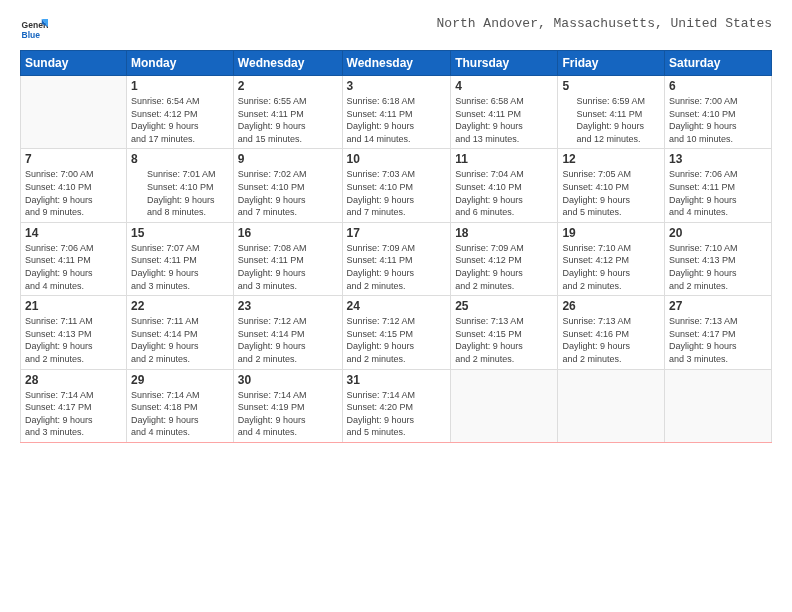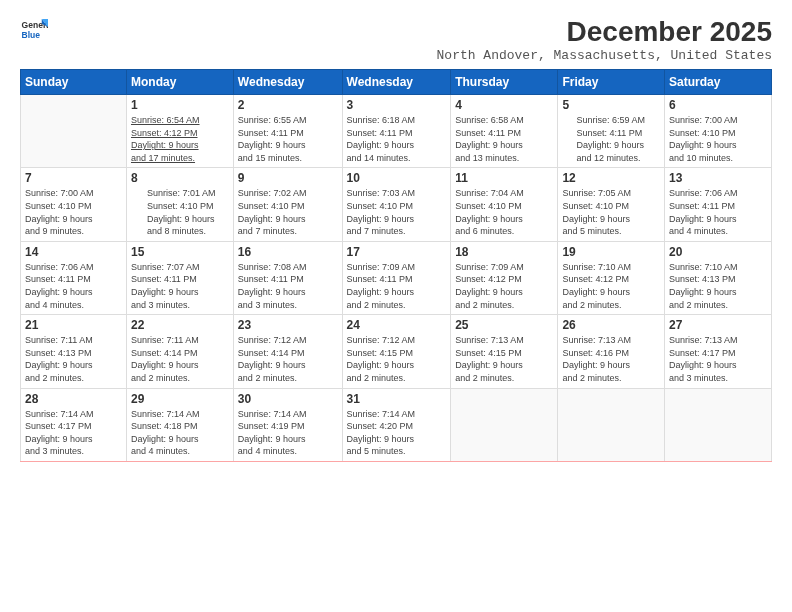--- a/index.html
+++ b/index.html
@@ -94,21 +94,20 @@
   <div class="header">
     <div class="logo">
       <svg class="logo-icon" viewBox="0 0 36 36">
         <text x="2" y="16" font-size="11" font-weight="bold" fill="#333" font-family="Arial">General</text>
         <text x="2" y="28" font-size="11" font-weight="bold" fill="#1565c0" font-family="Arial">Blue</text>
         <polygon points="28,4 36,14 28,10" fill="#1565c0"></polygon>
         <polygon points="28,4 36,14 36,4" fill="#42a5f5"></polygon>
       </svg>
     </div>
     <div class="title-block">
-      <div class="month-title">December 2025</div>
       <div class="location">North Andover, Massachusetts, United States</div>
     </div>
   </div>
 
   <table class="calendar">
     <thead>
       <tr>
         <th>Sunday</th>
         <th>Monday</th>
         <th>Wednesday</th>
@@ -116,21 +115,21 @@
         <th>Thursday</th>
         <th>Friday</th>
         <th>Saturday</th>
       </tr>
     </thead>
     <tbody id="calendar-body">
     <tr>
           <td class="empty"></td>
           <td>
             <div class="day-num">1</div>
-            <div class="day-info" style="white-space: pre-line; text-decoration: underline;">Sunrise: 6:54 AM
+            <div class="day-info" style="white-space: pre-line;">Sunrise: 6:54 AM
 Sunset: 4:12 PM
 Daylight: 9 hours
 and 17 minutes.</div>
           </td>
           <td>
             <div class="day-num">2</div>
             <div class="day-info" style="white-space: pre-line;">Sunrise: 6:55 AM
 Sunset: 4:11 PM
 Daylight: 9 hours
 and 15 minutes.</div>

